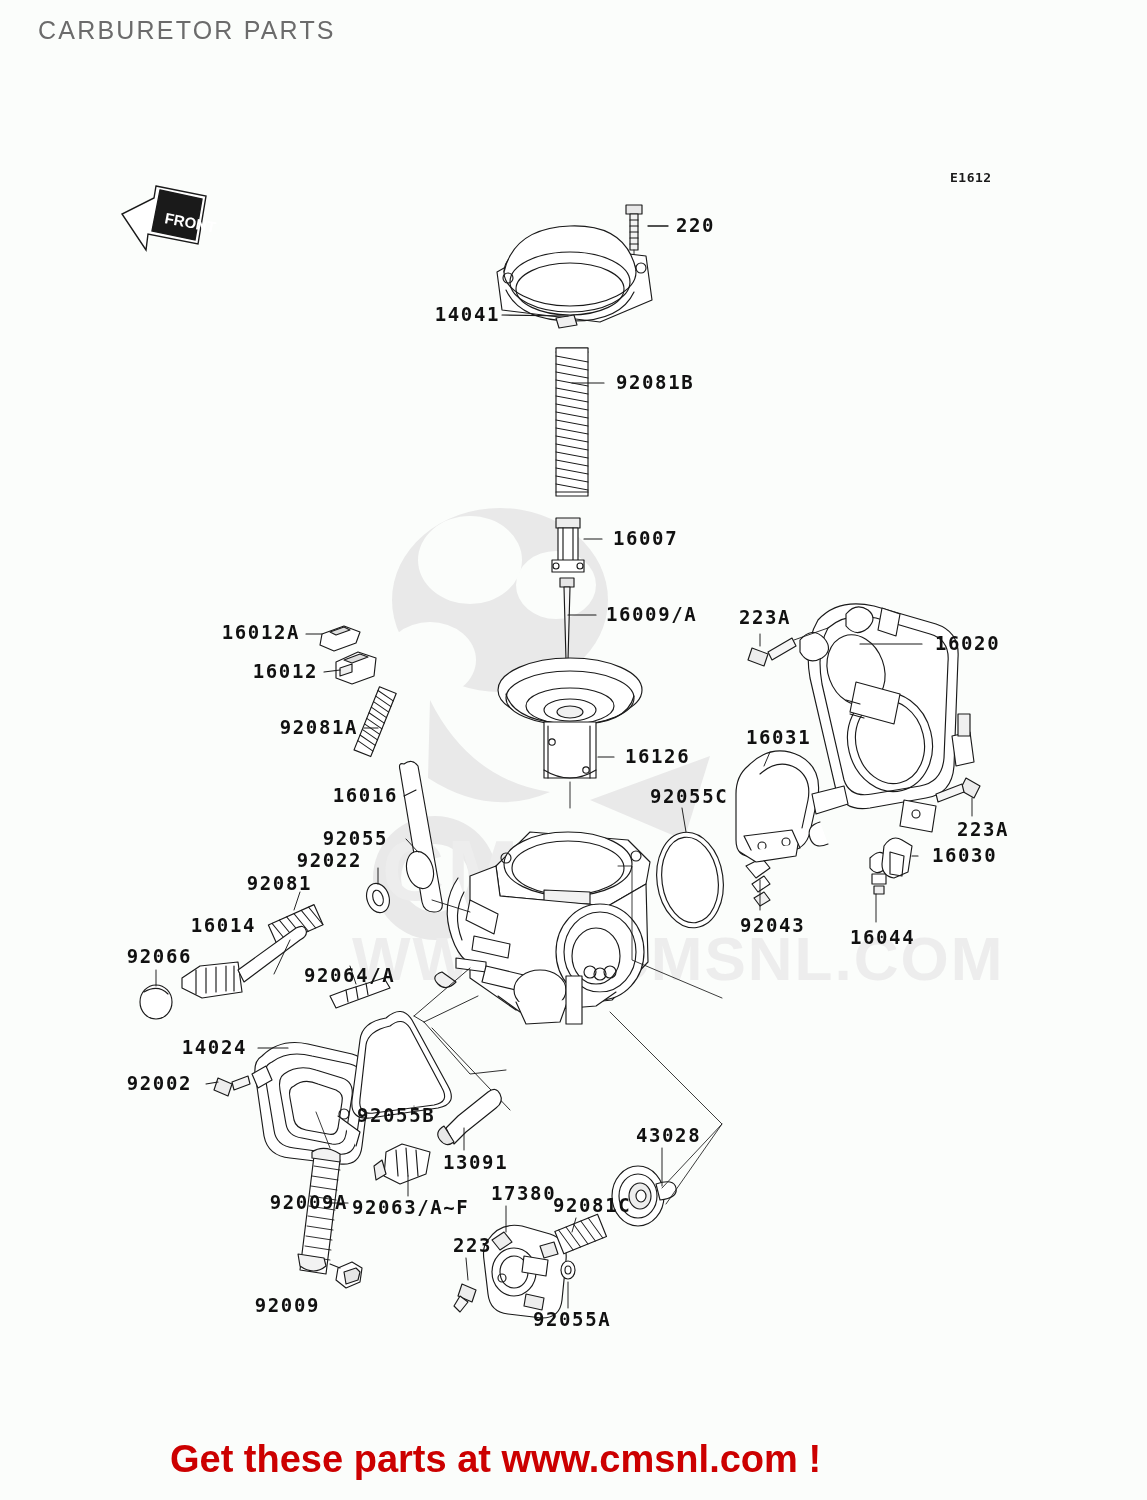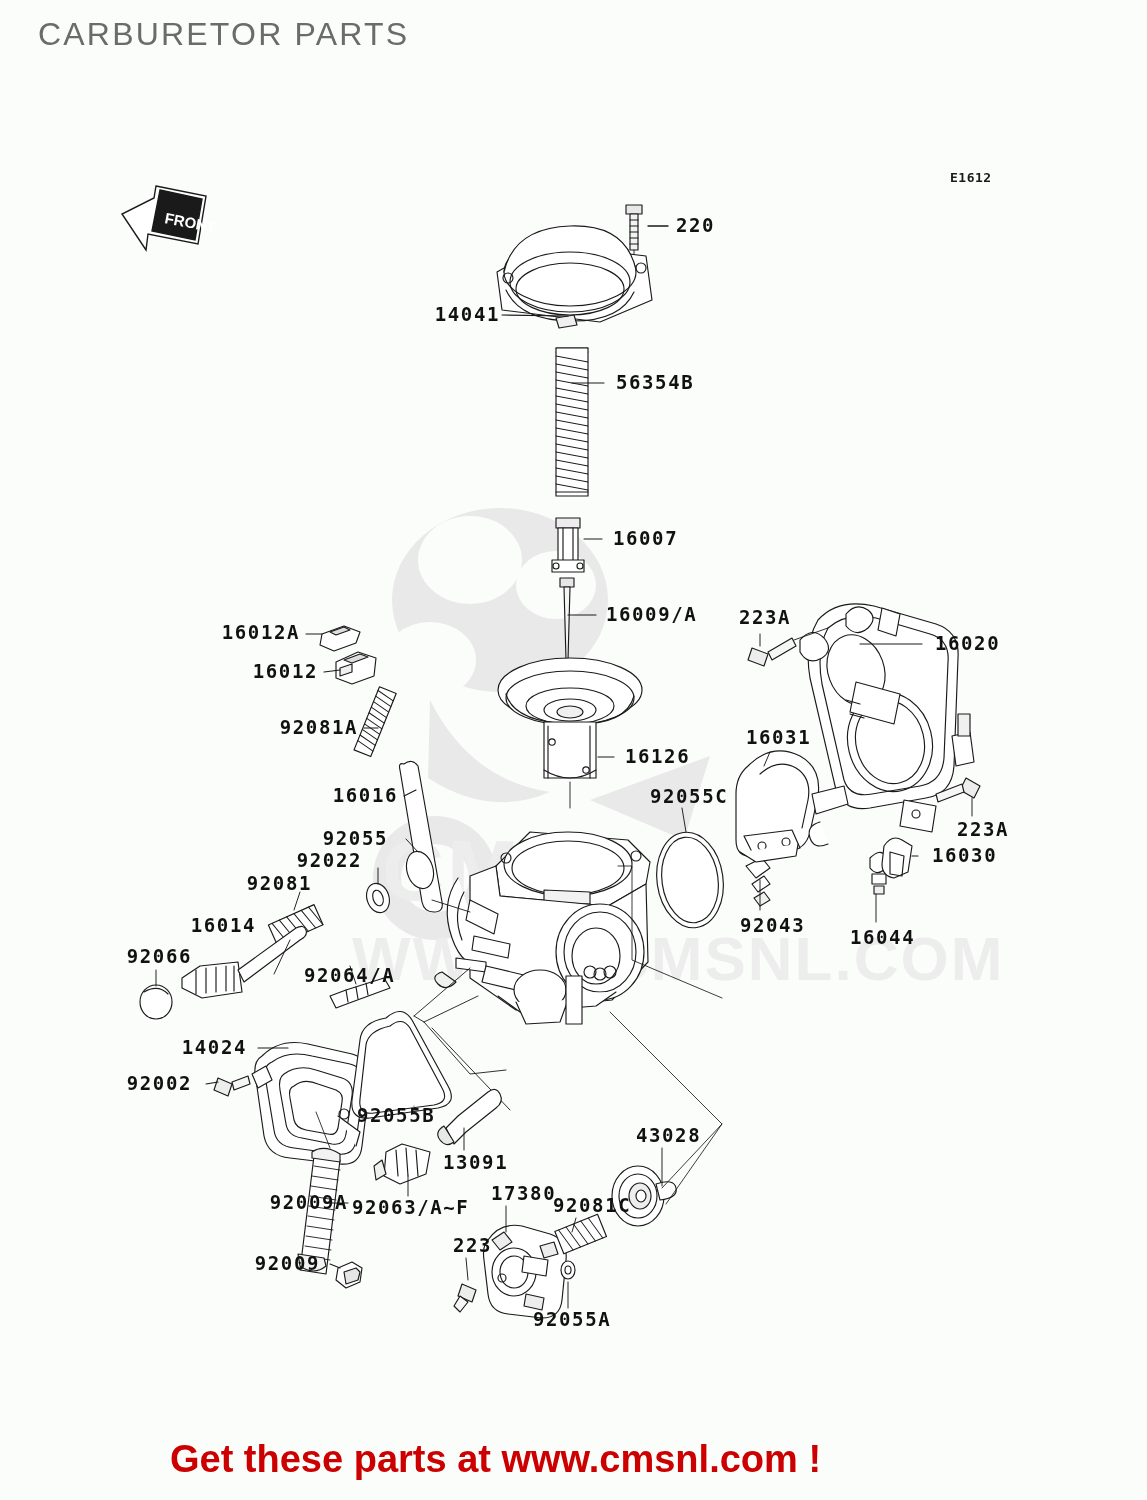--- a/index.html
+++ b/index.html
@@ -5,21 +5,21 @@
 <style>
   html,body{margin:0;padding:0;background:#fbfdfb;}
   body{
     width:1147px;height:1500px;position:relative;overflow:hidden;
     font-family:"DejaVu Sans Mono","Liberation Mono",monospace;
     background:#fbfdfb;
   }
   #page-title{
     position:absolute;left:38px;top:16px;
     font-family:"Liberation Sans","DejaVu Sans",sans-serif;
-    font-size:32px;letter-spacing:2.2px;color:#6b6b6b;font-weight:400;
+    font-size:25px;letter-spacing:2.2px;color:#6b6b6b;font-weight:400;
     white-space:nowrap;
   }
   #sheet-code{
     position:absolute;left:950px;top:170px;
     font-size:13px;font-weight:bold;color:#1a1a1a;letter-spacing:.5px;
   }
   #footer-cta{
     position:absolute;left:0;top:1438px;width:991px;text-align:center;
     font-family:"Liberation Sans","DejaVu Sans",sans-serif;
     font-size:38px;font-weight:bold;color:#cc0000;letter-spacing:0px;
@@ -428,39 +428,39 @@
     </g>
     <path d="M662 1148 L662 1186" stroke-width="0.95"></path>
     <path d="M662 1188 L722 1124 L610 1012" stroke-width="0.85"></path>
     <path d="M722 1124 L666 1204" stroke-width="0.85"></path>
   </g>
 </svg>
 
 <div id="labels">
     <div class="pn" style="left: 676px; top: 216px;">220</div>
     <div class="pn r" style="left: 500px; top: 305px;">14041</div>
-    <div class="pn" style="left: 616px; top: 373px;">56354B</div>
+    <div class="pn" style="left: 616px; top: 373px;">92081B</div>
     <div class="pn" style="left: 613px; top: 529px;">16007</div>
     <div class="pn" style="left: 606px; top: 605px;">16009/A</div>
     <div class="pn r" style="left: 300px; top: 623px;">16012A</div>
     <div class="pn r" style="left: 318px; top: 662px;">16012</div>
     <div class="pn r" style="left: 358px; top: 718px;">92081A</div>
     <div class="pn r" style="left: 398px; top: 786px;">16016</div>
     <div class="pn r" style="left: 388px; top: 829px;">92055</div>
     <div class="pn r" style="left: 362px; top: 851px;">92022</div>
     <div class="pn r" style="left: 312px; top: 874px;">92081</div>
     <div class="pn r" style="left: 256px; top: 916px;">16014</div>
     <div class="pn r" style="left: 192px; top: 947px;">92066</div>
     <div class="pn" style="left: 304px; top: 942px; margin-top: 24px;">92064/A</div>
     <div class="pn r" style="left: 247px; top: 1038px;">14024</div>
     <div class="pn r" style="left: 192px; top: 1074px;">92002</div>
     <div class="pn" style="left: 357px; top: 1106px;">92055B</div>
     <div class="pn r" style="left: 339px; top: 1193px; margin-left: 9px;">92009A</div>
     <div class="pn" style="left: 352px; top: 1198px;">92063/A~F</div>
-    <div class="pn r" style="left: 320px; top: 1254px; text-align: center;">92009</div>
+    <div class="pn r" style="left: 320px; top: 1296px; text-align: center;">92009</div>
     <div class="pn" style="left: 443px; top: 1153px;">13091</div>
     <div class="pn" style="left: 491px; top: 1184px;">17380</div>
     <div class="pn" style="left: 453px; top: 1236px;">223</div>
     <div class="pn" style="left: 533px; top: 1310px;">92055A</div>
     <div class="pn" style="left: 553px; top: 1196px;">92081C</div>
     <div class="pn" style="left: 636px; top: 1126px;">43028</div>
     <div class="pn" style="left: 625px; top: 747px;">16126</div>
     <div class="pn" style="left: 650px; top: 787px;">92055C</div>
     <div class="pn" style="left: 740px; top: 916px;">92043</div>
     <div class="pn" style="left: 850px; top: 928px;">16044</div>

